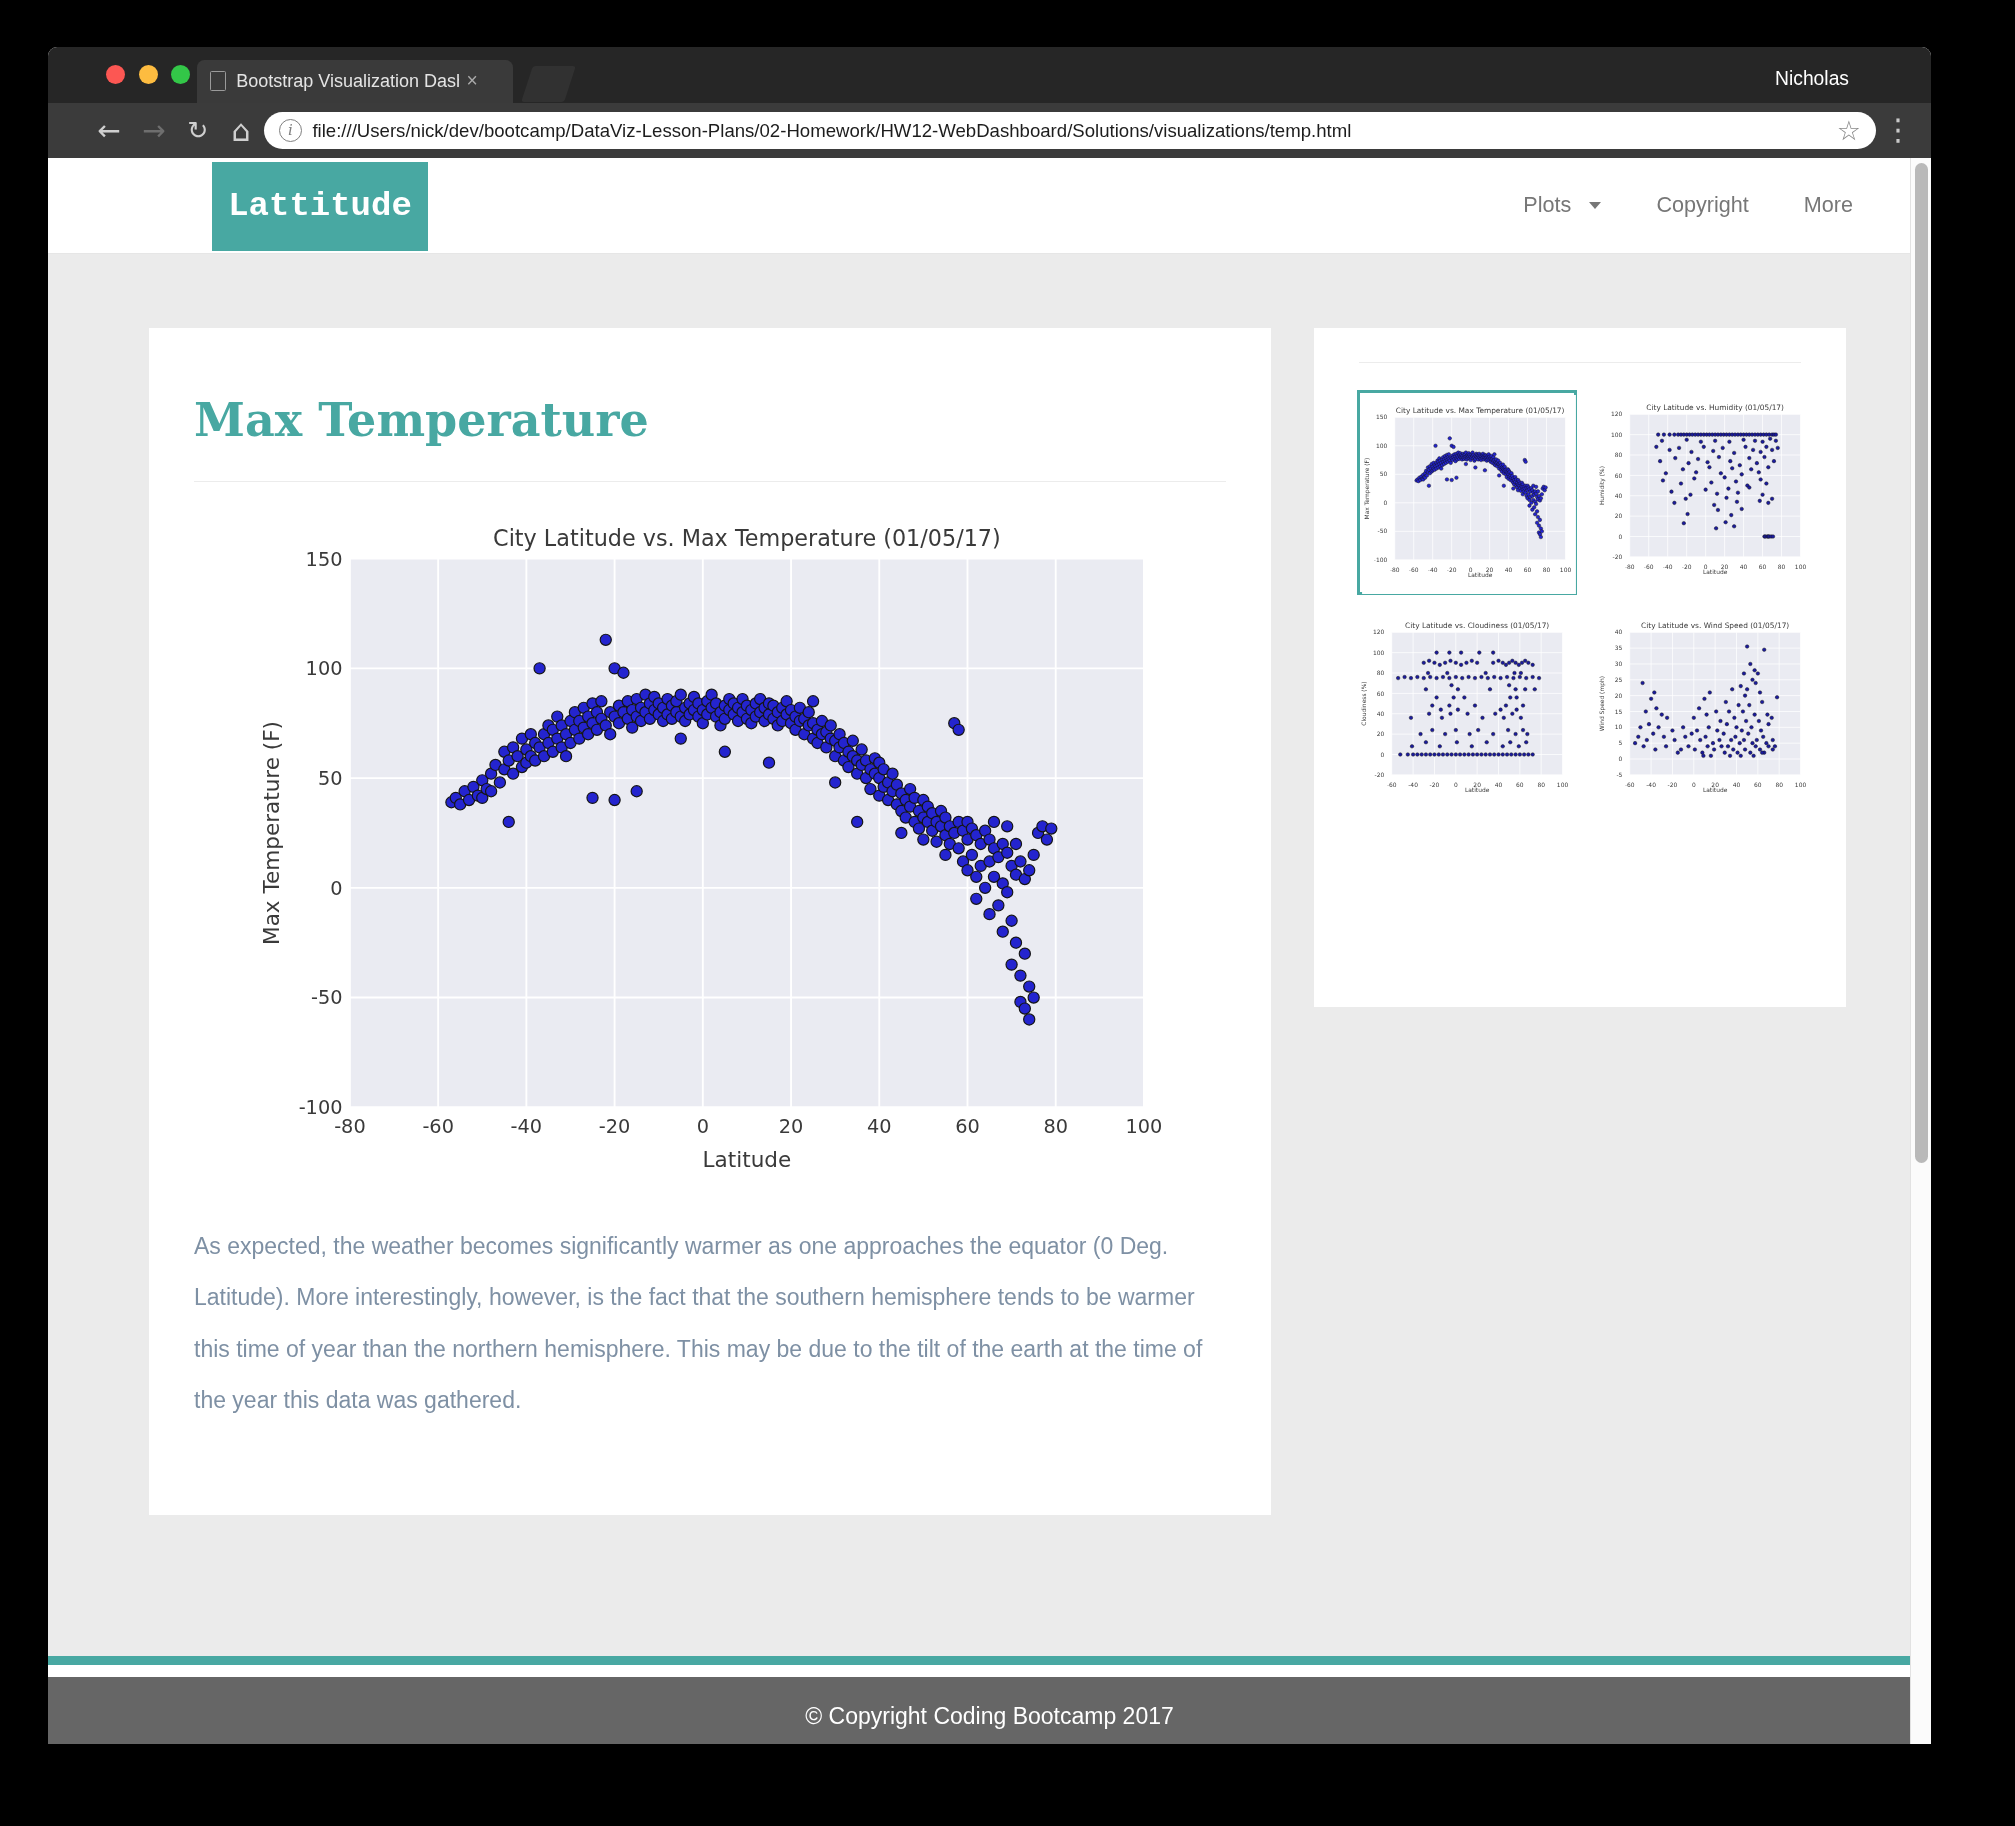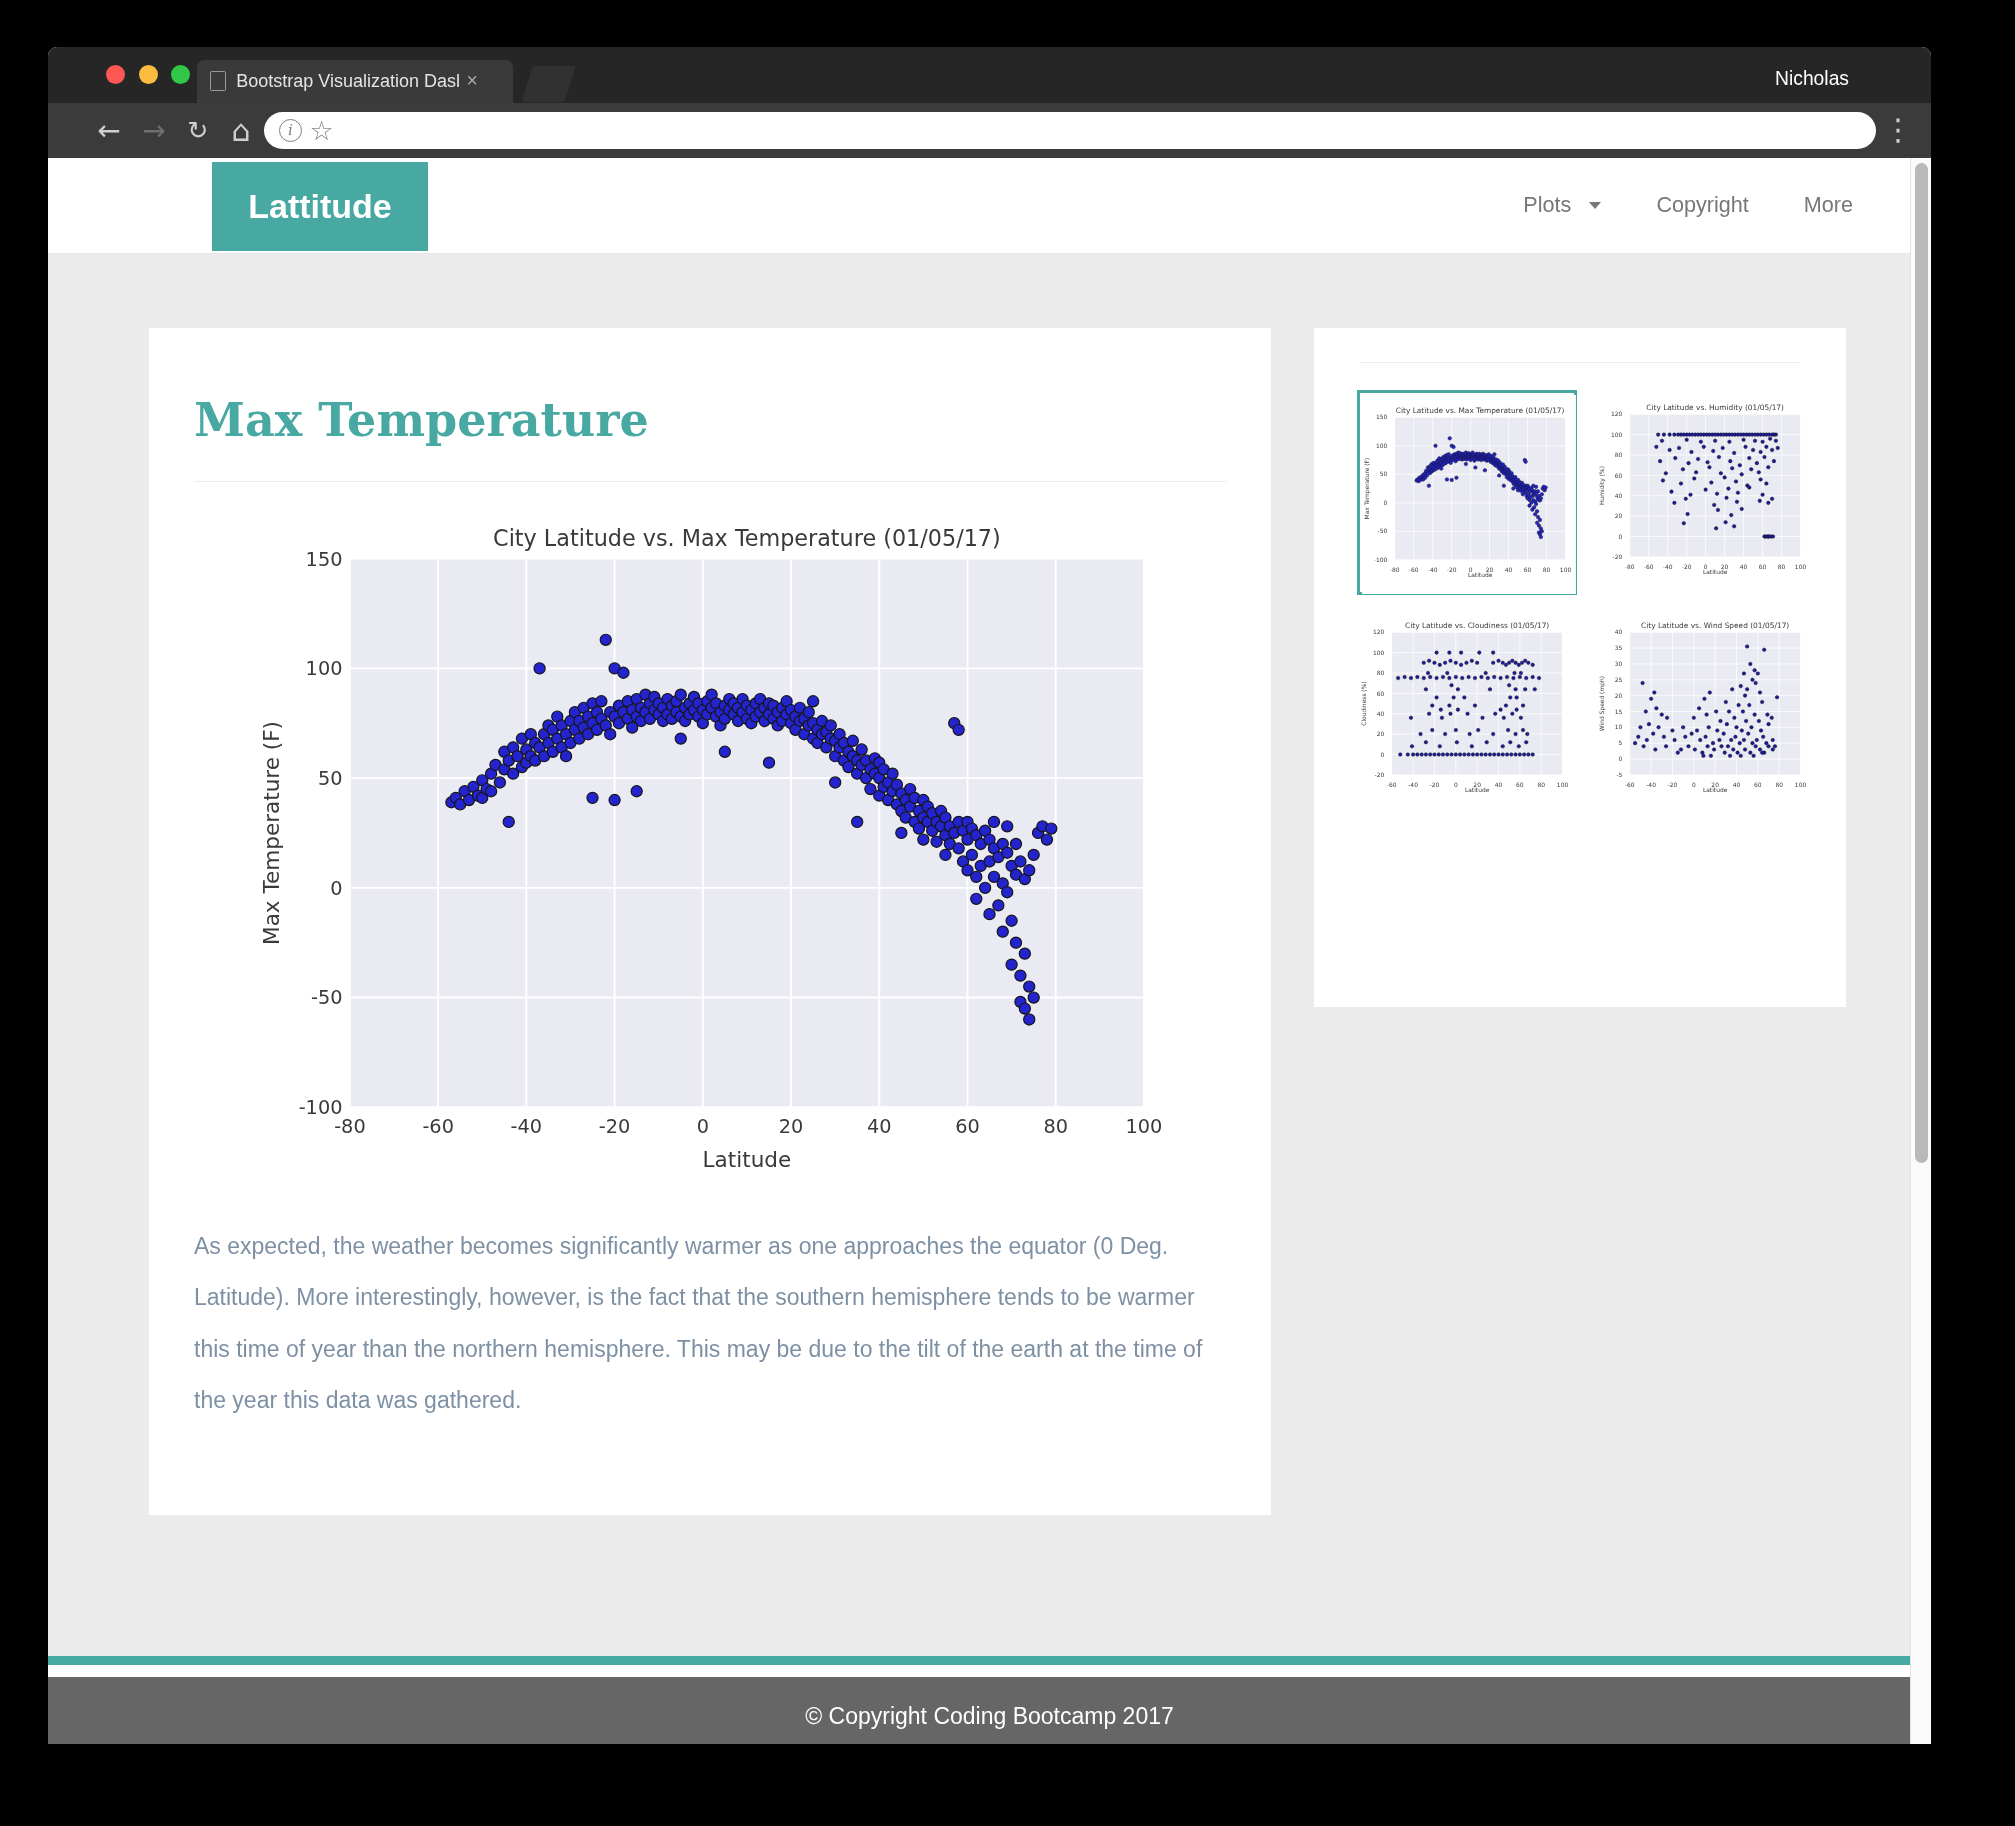--- a/index.html
+++ b/index.html
@@ -43,21 +43,21 @@
   
   .scroll-track{position:absolute;right:0;top:111px;width:20px;height:1586px;background:#fbfbfb;
                 border-left:0.7px solid #e2e2e2;}
   .scroll-thumb{position:absolute;right:3px;top:4.5px;width:13.4px;height:1000px;background:#b9b9b9;border-radius:6.7px;}
 
   
   .site-nav{position:absolute;left:0;top:111px;width:100%;height:96px;background:#fff;
             border-bottom:1.5px solid #e6e6e6;box-sizing:border-box;}
   .brand{position:absolute;left:164px;top:3.7px;width:216px;height:89px;display:flex;
          align-items:center;justify-content:center;color:#fff;
-         font-family:Liberation Sans, sans-serif;font-weight:bold;font-size:34px;}
+         font-family:Liberation Mono, monospace;font-weight:bold;font-size:34px;}
   .nav-links{position:absolute;right:78px;top:0;height:94px;display:flex;align-items:center;gap:55px;}
   .nav-link{color:#777;font-size:21.6px;display:flex;align-items:center;gap:18px;}
   .caret{width:0;height:0;border-left:6.7px solid transparent;border-right:6.7px solid transparent;
          border-top:7.4px solid #777;display:inline-block;}
 
   
   .page{position:absolute;left:0;top:207px;width:100%;height:1402px;background:#ebebeb;}
   .card{position:absolute;background:#fff;}
   .card-main{left:101px;top:74px;width:1122px;height:1187px;}
   .card-side{left:1266px;top:74px;width:532px;height:679px;}
@@ -99,20 +99,21 @@
       <span class="user-name">Nicholas</span>
     </div>
 
     <div class="toolbar">
       <span class="nav-ico ico-back">←</span>
       <span class="nav-ico ico-forward">→</span>
       <span class="nav-ico ico-refresh">↻</span>
       <span class="nav-ico ico-home">⌂</span>
       <div class="urlbar">
         <span class="info-ico">i</span>
+        <span class="url-text">file:///Users/nick/dev/bootcamp/DataViz-Lesson-Plans/02-Homework/HW12-WebDashboard/Solutions/visualizations/temp.html</span>
         <span class="star-ico">☆</span>
       </div>
       <span class="menu-ico">⋮</span>
     </div>
 
     <div class="site-nav">
       <a class="brand" style="background: rgb(72, 168, 162);">Lattitude</a>
       <div class="nav-links">
         <span class="nav-link">
           <span>Plots</span>

